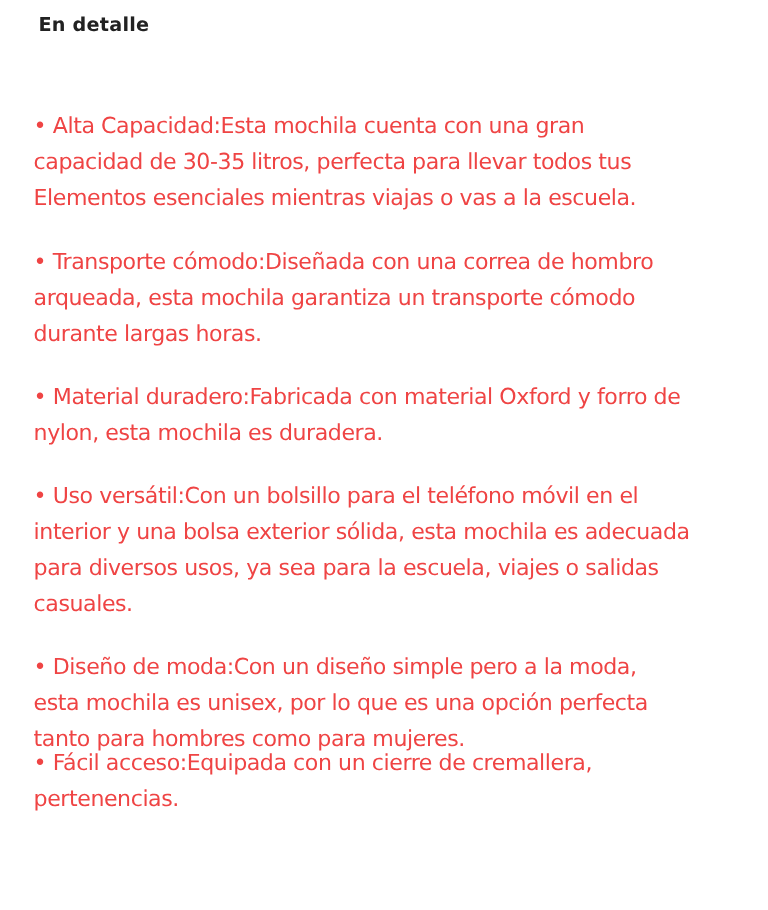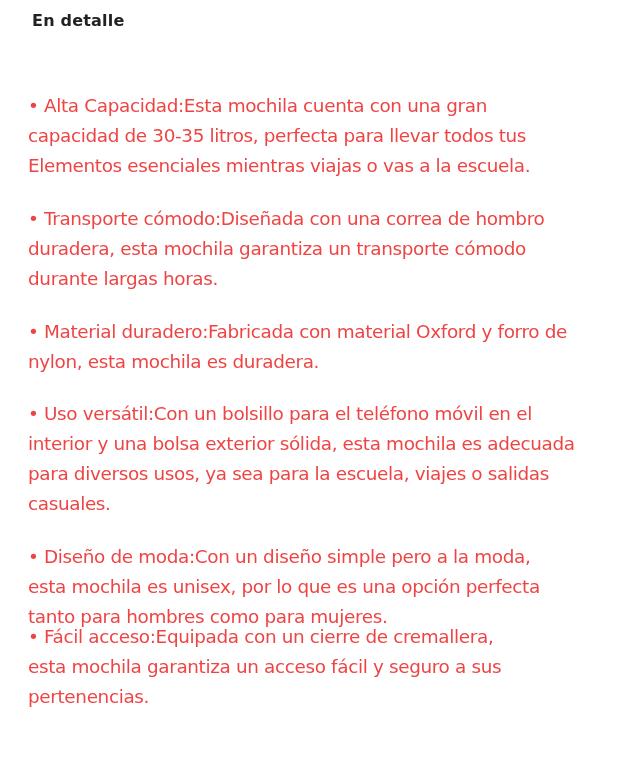--- a/index.html
+++ b/index.html
@@ -47,21 +47,21 @@
 <h1 class="title">En detalle</h1>
 
 <div class="section" style="top:91px;">
   <span class="line">• Alta Capacidad:Esta mochila cuenta con una gran</span>
   <span class="line">capacidad de 30-35 litros, perfecta para llevar todos tus</span>
   <span class="line">Elementos esenciales mientras viajas o vas a la escuela.</span>
 </div>
 
 <div class="section" style="top:204px;">
   <span class="line">• Transporte cómodo:Diseñada con una correa de hombro</span>
-  <span class="line">duradera, esta mochila garantiza un transporte cómodo</span>
+  <span class="line">arqueada, esta mochila garantiza un transporte cómodo</span>
   <span class="line">durante largas horas.</span>
 </div>
 
 <div class="section" style="top:317px;">
   <span class="line">• Material duradero:Fabricada con material Oxford y forro de</span>
   <span class="line">nylon, esta mochila es duradera.</span>
 </div>
 
 <div class="section" style="top:399px;">
   <span class="line">• Uso versátil:Con un bolsillo para el teléfono móvil en el</span>
@@ -71,15 +71,14 @@
 </div>
 
 <div class="section" style="top:542px;">
   <span class="line">• Diseño de moda:Con un diseño simple pero a la moda,</span>
   <span class="line">esta mochila es unisex, por lo que es una opción perfecta</span>
   <span class="line">tanto para hombres como para mujeres.</span>
 </div>
 
 <div class="section" style="top:622px;">
   <span class="line">• Fácil acceso:Equipada con un cierre de cremallera,</span>
-  <span class="line">esta mochila garantiza un acceso fácil y seguro a sus</span>
   <span class="line">pertenencias.</span>
 </div>
 
 </body></html>

